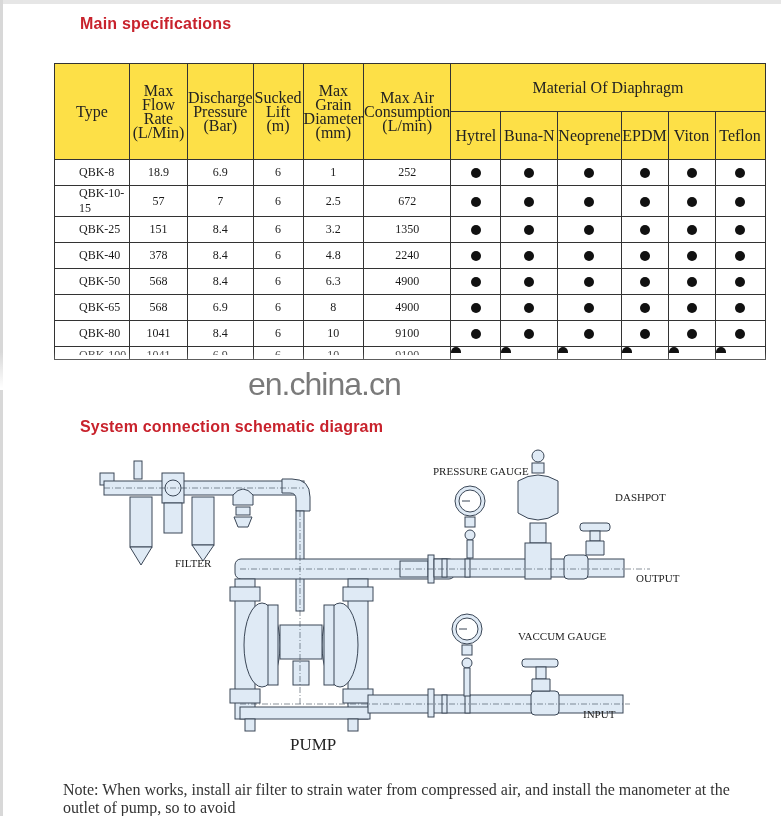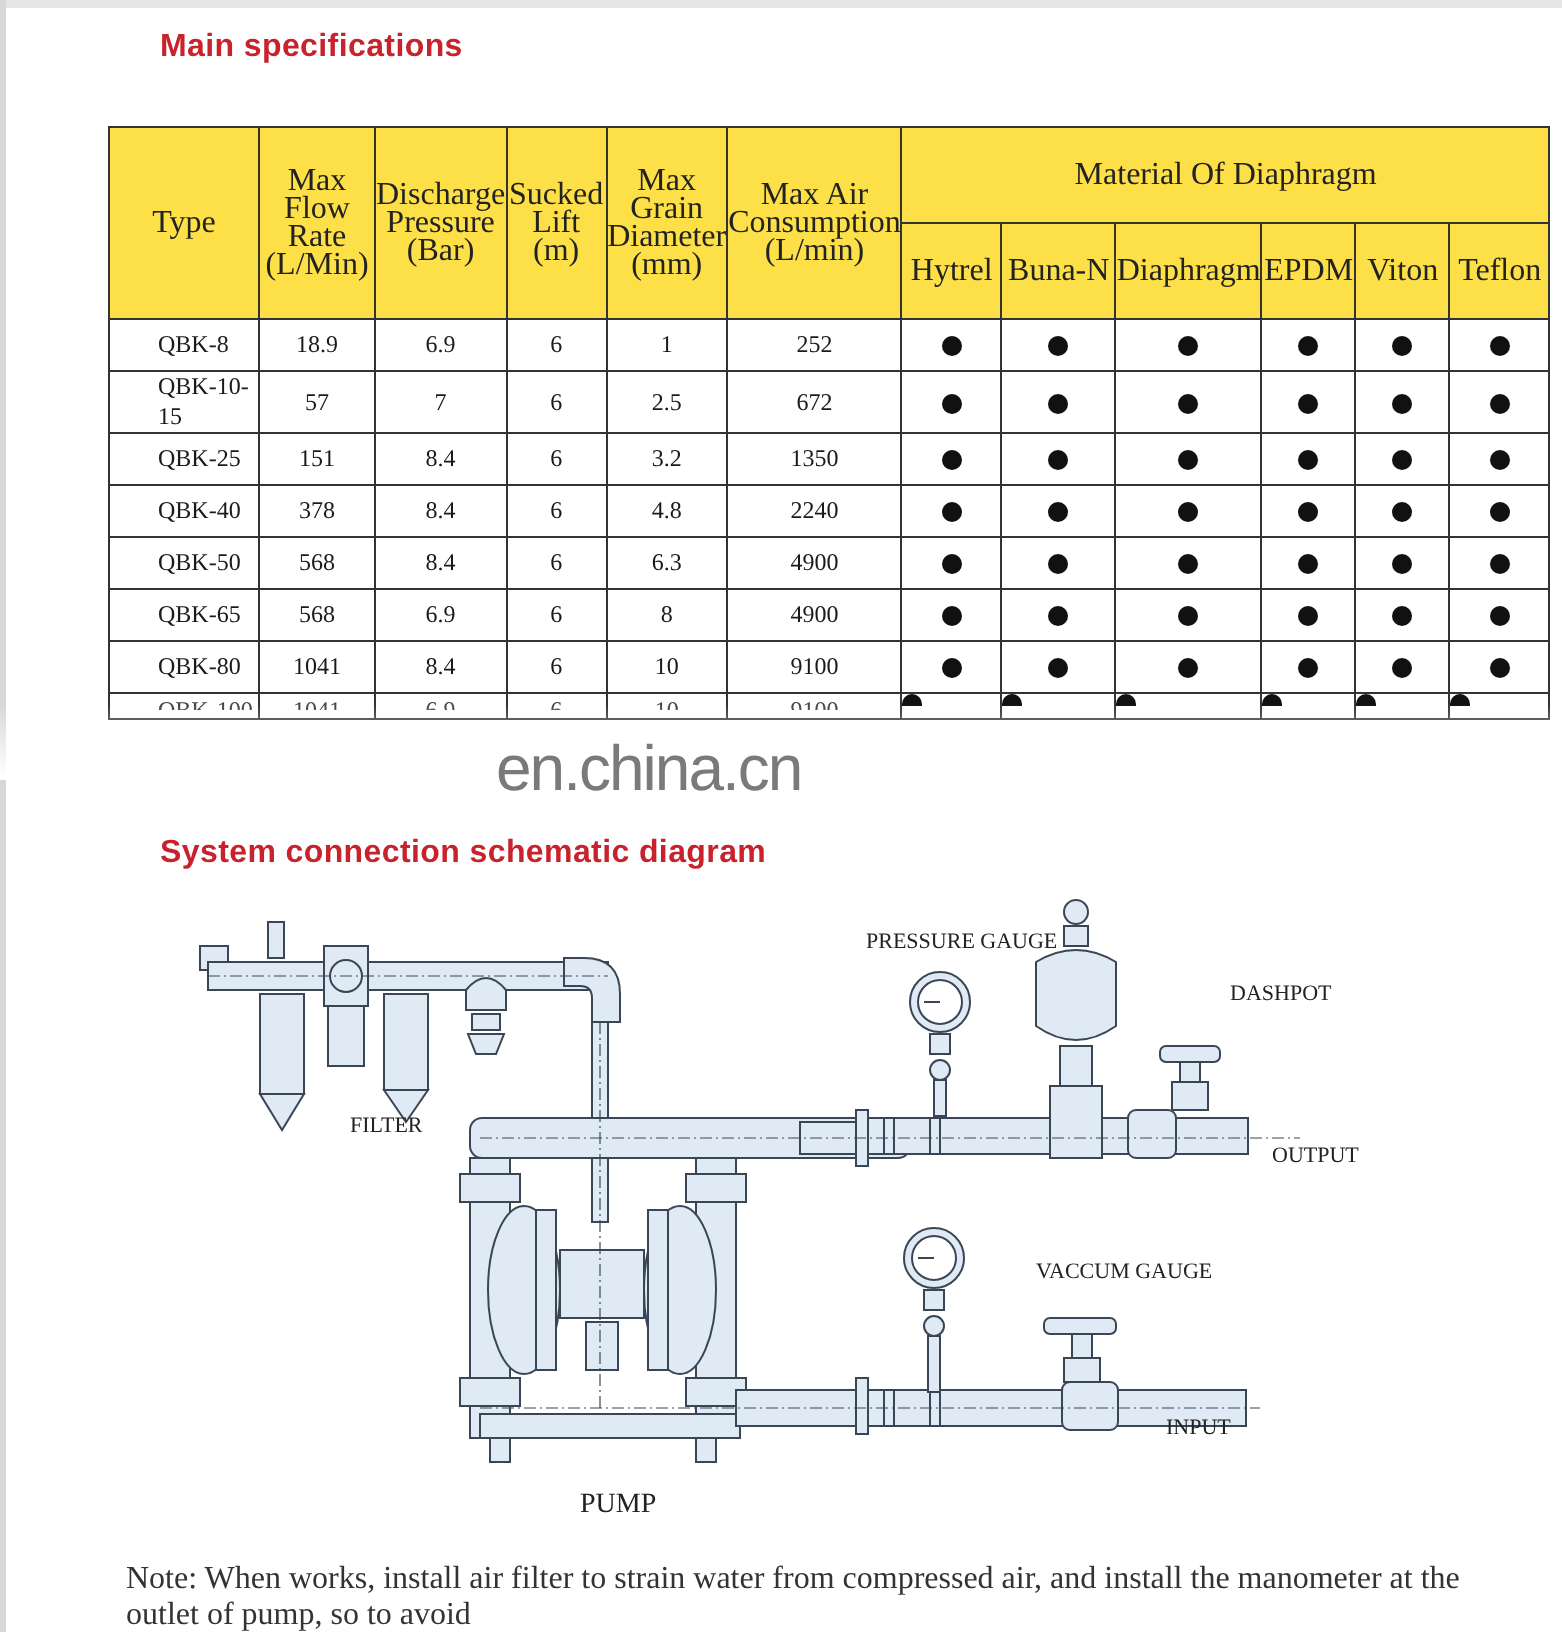--- a/index.html
+++ b/index.html
@@ -114,21 +114,21 @@
       <th rowspan="2">
         <span>Max Air</span><br>
         <span>Consumption</span><br>
         <span>(L/min)</span>
       </th>
       <th colspan="6"><span>Material Of Diaphragm</span></th>
     </tr>
     <tr style="height:48px">
       <th>Hytrel</th>
       <th>Buna-N</th>
-      <th>Diaphragm</th>
+      <th>Neoprene</th>
       <th>EPDM</th>
       <th>Viton</th>
       <th>Teflon</th>
     </tr>
   </thead>
   <tbody id="spec-body">
 
     <tr>
       <td class="type-cell">QBK-8</td>
       <td>18.9</td>
@@ -373,18 +373,18 @@
       <line x1="150" y1="259" x2="540" y2="259"></line>
       <line x1="210" y1="66" x2="210" y2="260"></line>
     </g>
   </svg>
   <div class="dlabel" style="left:85px;top:112px">FILTER</div>
   <div class="dlabel" style="left:343px;top:20px">PRESSURE GAUGE</div>
   <div class="dlabel" style="left:525px;top:46px">DASHPOT</div>
   <div class="dlabel" style="left:546px;top:127px">OUTPUT</div>
   <div class="dlabel" style="left:428px;top:185px">VACCUM GAUGE</div>
   <div class="dlabel" style="left:493px;top:263px">INPUT</div>
-  <div class="dlabel" style="left:200px;top:300px;font-size:14px">PUMP</div>
+  <div class="dlabel" style="left:200px;top:290px;font-size:17px">PUMP</div>
 </div>
 
 <div class="note">
   <span class="l1">Note: When works,  install air filter to strain water from compressed air,  and install the manometer at the outlet of pump,  so to avoid</span>
 </div>
 
 </body></html>

